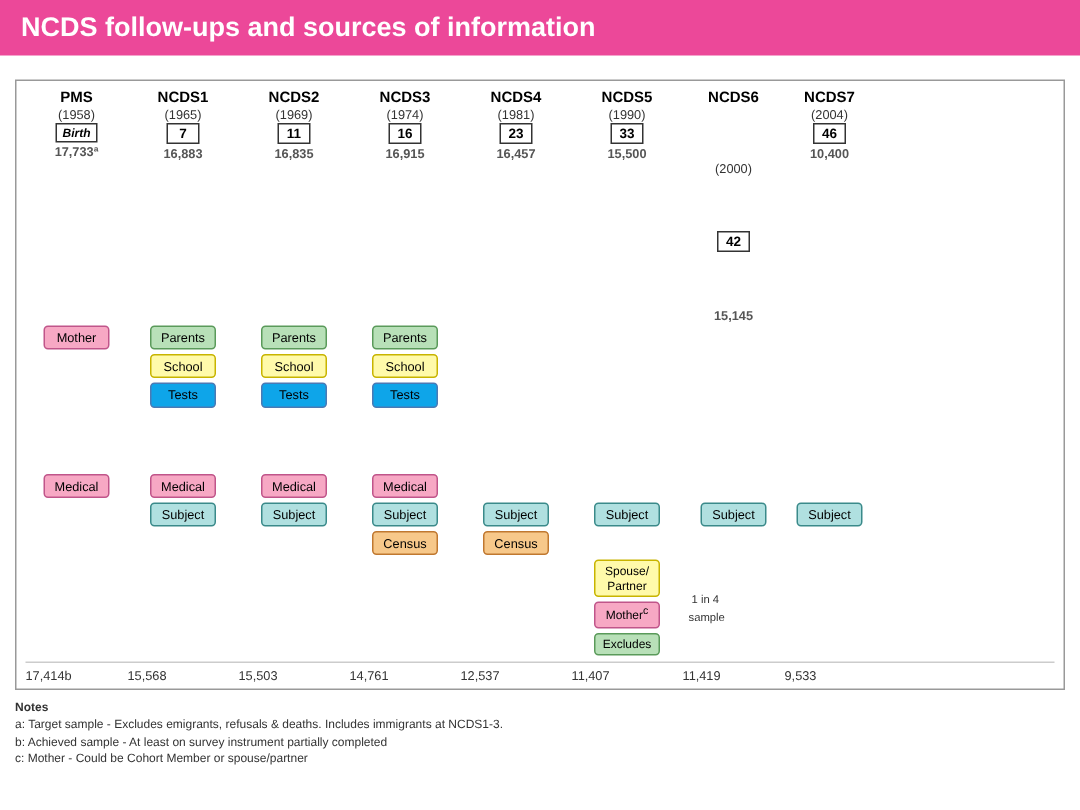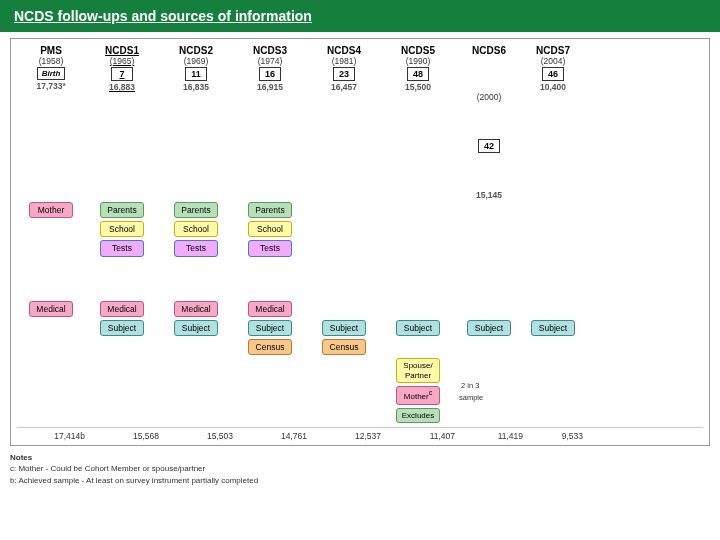--- a/index.html
+++ b/index.html
@@ -5,29 +5,28 @@
     * { margin: 0; padding: 0; box-sizing: border-box; }
     body {
       width: 720px;
       height: 540px;
       font-family: Arial, sans-serif;
       font-size: 11px;
       background: #fff;
       overflow: hidden;
     }
     .header {
-      background: #15803d;
+      background: #ec4899;
       color: #fff;
       padding: 8px 14px;
-      font-size: 14px;
-      font-weight: bold;
-      text-decoration: underline;
+      font-size: 18px;
+      font-weight: bold;
     }
     .content {
-      padding: 6px 10px 4px 10px;
+      padding: 16px 10px 4px 10px;
     }
     .table-area {
       width: 100%;
       border: 1px solid #999;
       padding: 6px 6px 4px 6px;
       position: relative;
     }
     
     .col-headers {
       display: flex;
@@ -74,27 +73,27 @@
       font-size: 8.5px;
       text-align: center;
       padding: 2px 4px;
       min-width: 44px;
       white-space: nowrap;
       line-height: 1.2;
     }
     .box-pink { background: #f7a8c4; border-color: #c0558a; }
     .box-green { background: #b8e0b8; border-color: #5a9a5a; }
     .box-yellow { background: #fffaaa; border-color: #c8b400; }
-    .box-blue { background: #f0abfc; border-color: #4a7ab5; }
+    .box-blue { background: #0ea5e9; border-color: #4a7ab5; }
     .box-teal { background: #b0e0e0; border-color: #3a8a8a; }
     .box-orange { background: #f7c88a; border-color: #c07830; }
     .bottom-count {
       font-size: 8.5px;
       color: #333;
-      text-align: right;
+      text-align: left;
     }
 
     
     .notes-section {
       margin-top: 6px;
       font-size: 8px;
       color: #333;
       line-height: 1.4;
     }
     .notes-title {
@@ -127,21 +126,21 @@
 
       <div class="col-headers" style="gap:0;">
 
         <div class="col-header" style="width:68px;">
           <span class="wave-label">PMS</span>
           <span class="year">(1958)</span>
           <span class="age-badge" style="font-style:italic; font-size:8px;">Birth</span>
           <span class="sample-count">17,733ª</span>
         </div>
 
-        <div class="col-header" style="width:74px;text-decoration:underline;">
+        <div class="col-header" style="width:74px;">
           <span class="wave-label">NCDS1</span>
           <span class="year">(1965)</span>
           <span class="age-badge">7</span>
           <span class="sample-count">16,883</span>
         </div>
 
         <div class="col-header" style="width:74px;">
           <span class="wave-label">NCDS2</span>
           <span class="year">(1969)</span>
           <span class="age-badge">11</span>
@@ -158,21 +157,21 @@
         <div class="col-header" style="width:74px;">
           <span class="wave-label">NCDS4</span>
           <span class="year">(1981)</span>
           <span class="age-badge">23</span>
           <span class="sample-count">16,457</span>
         </div>
 
         <div class="col-header" style="width:74px;">
           <span class="wave-label">NCDS5</span>
           <span class="year">(1990)</span>
-          <span class="age-badge">48</span>
+          <span class="age-badge">33</span>
           <span class="sample-count">15,500</span>
         </div>
 
         <div class="col-header" style="width:68px;gap:36px;">
           <span class="wave-label">NCDS6</span>
           <span class="year">(2000)</span>
           <span class="age-badge">42</span>
           <span class="sample-count">15,145</span>
         </div>
 
@@ -302,37 +301,38 @@
         <div style="width:74px;"></div>
         <div style="width:74px;"></div>
         <div style="width:74px;"></div>
         <div style="width:74px; display:flex; flex-direction:column; align-items:center; gap:3px;">
           <div class="box box-yellow" style="font-size:8px; white-space:pre-line; line-height:1.2;">Spouse/
 Partner</div>
           <div class="box box-pink" style="font-size:8px;">Mother<sup>c</sup></div>
           <div class="box box-green" style="font-size:8px;">Excludes</div>
         </div>
         <div style="width:68px; padding-top:20px; padding-left:4px;">
-          <span class="sample-label" style="white-space:pre-line;">2 in 3
+          <span class="sample-label" style="white-space:pre-line;">1 in 4
 sample</span>
         </div>
         <div style="width:60px;"></div>
       </div>
 
       <div style="display:flex; margin-top:4px; border-top:1px solid #ccc; padding-top:3px;">
         <div class="bottom-count" style="width:68px;">17,414b</div>
         <div class="bottom-count" style="width:74px;">15,568</div>
         <div class="bottom-count" style="width:74px;">15,503</div>
         <div class="bottom-count" style="width:74px;">14,761</div>
         <div class="bottom-count" style="width:74px;">12,537</div>
         <div class="bottom-count" style="width:74px;">11,407</div>
         <div class="bottom-count" style="width:68px;">11,419</div>
         <div class="bottom-count" style="width:60px;">9,533</div>
       </div>
     </div>
 
     <div class="notes-section">
       <div class="notes-title">Notes</div>
+      <div>a: Target sample - Excludes emigrants, refusals &amp; deaths. Includes immigrants at NCDS1-3.</div>
+      <div>b: Achieved sample - At least on survey instrument partially completed</div>
       <div>c: Mother - Could be Cohort Member or spouse/partner</div>
-      <div>b: Achieved sample - At least on survey instrument partially completed</div>
     </div>
   </div>
 </div>
 
 </body></html>

